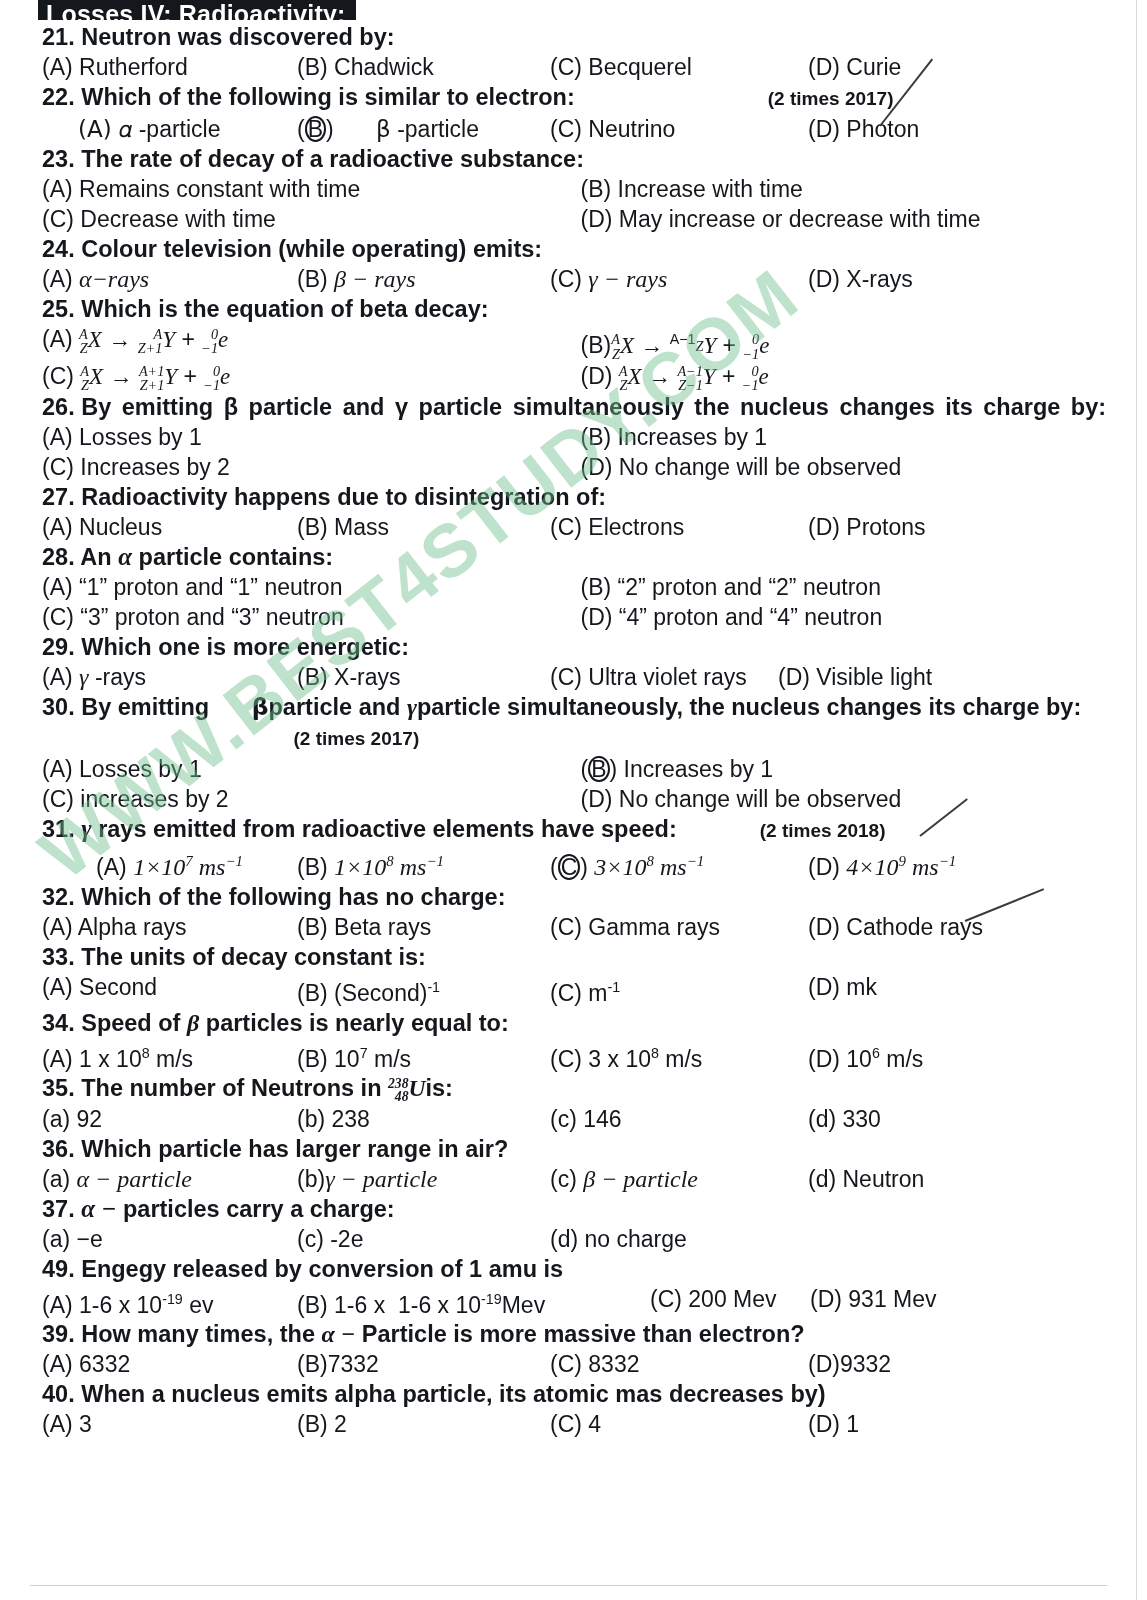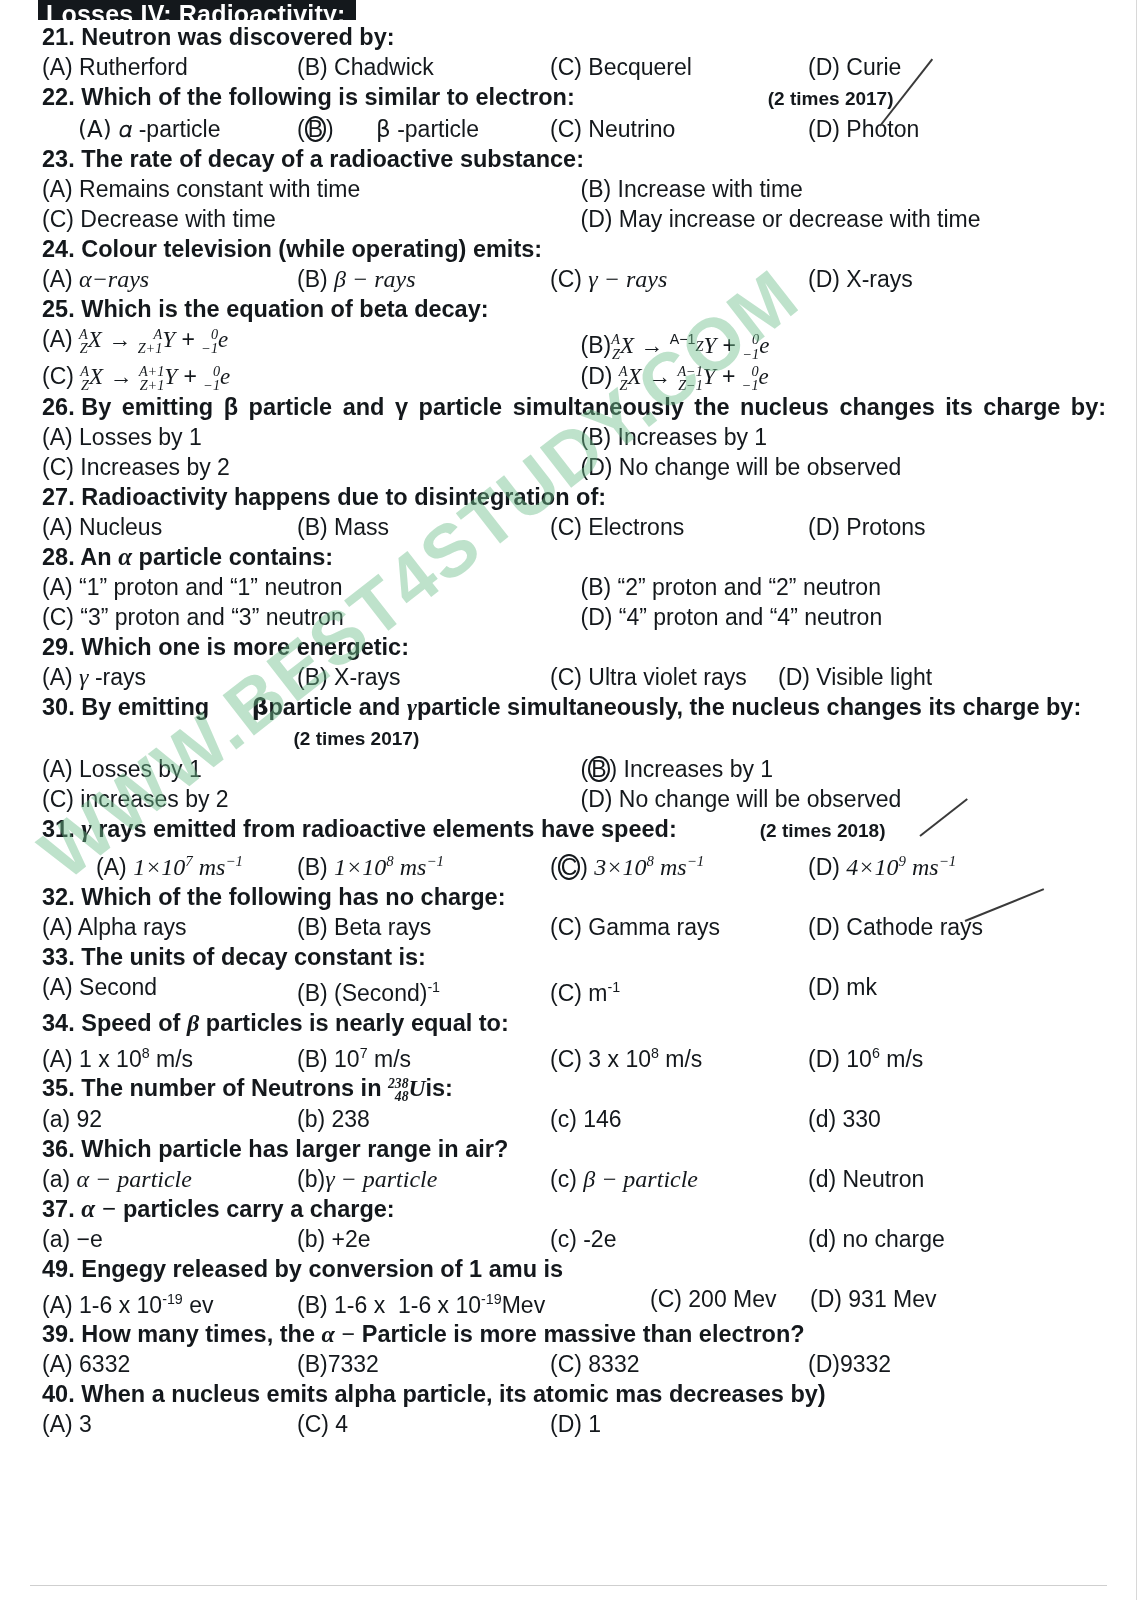--- a/index.html
+++ b/index.html
@@ -377,21 +377,20 @@
     </div>
   </div>
 
   <div class="q">
     <div class="qline">
       <span class="qnum">37.</span>
       <span class="serifi" style="font-size:25px;">α −</span> particles carry a charge:
     </div>
     <div class="opts four">
       <div>(a) −e</div>
-      <div>(b) +2e</div>
       <div>(c) -2e</div>
       <div>(d) no charge</div>
     </div>
   </div>
 
   <div class="q">
     <div class="qline">
       <span class="qnum">49.</span>
       <span>Engegy released by conversion of 1 amu is</span>
     </div>
@@ -416,20 +415,21 @@
     </div>
   </div>
 
   <div class="q">
     <div class="qline">
       <span class="qnum">40.</span>
       <span>When a nucleus emits alpha particle, its atomic mas decreases by)</span>
     </div>
     <div class="opts four">
       <div>(A) 3</div>
+      <div>(B) 2</div>
       <div>(C) 4</div>
       <div>(D) 1</div>
     </div>
   </div>
 
   <div class="pen" style="left:880px; top:125px; width:85px; transform:rotate(-52deg);"></div>
   <div class="pen" style="left:920px; top:835px; width:60px; transform:rotate(-38deg);"></div>
   <div class="pen" style="left:965px; top:920px; width:85px; transform:rotate(-22deg);"></div>
 
   <div class="bottom-rule"></div>

